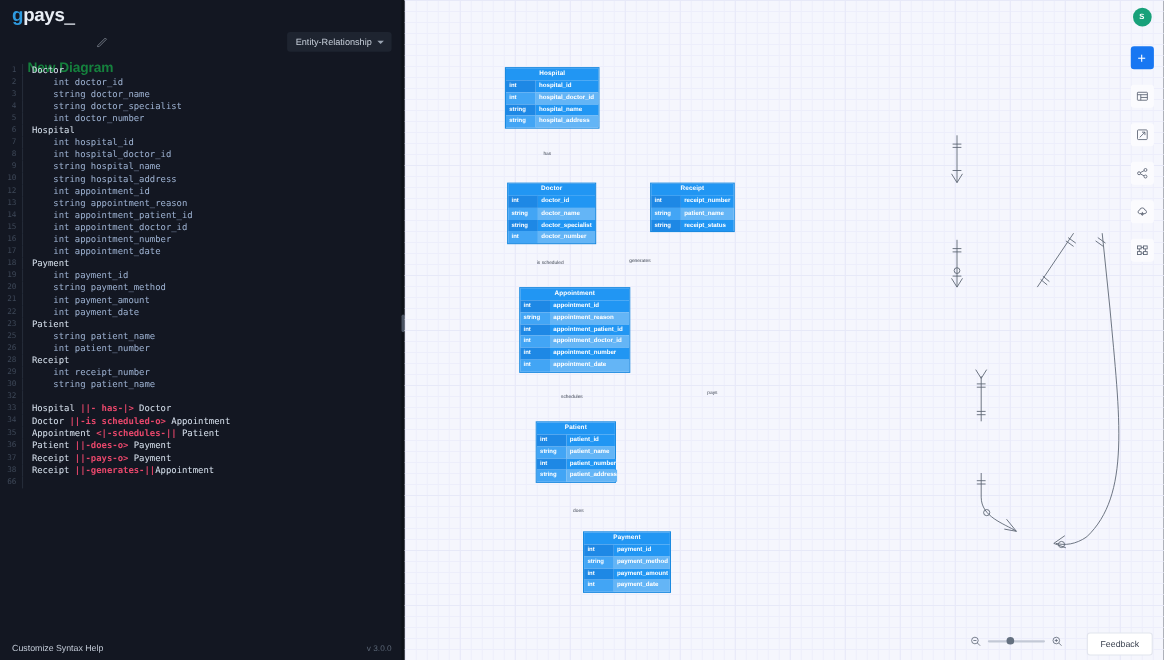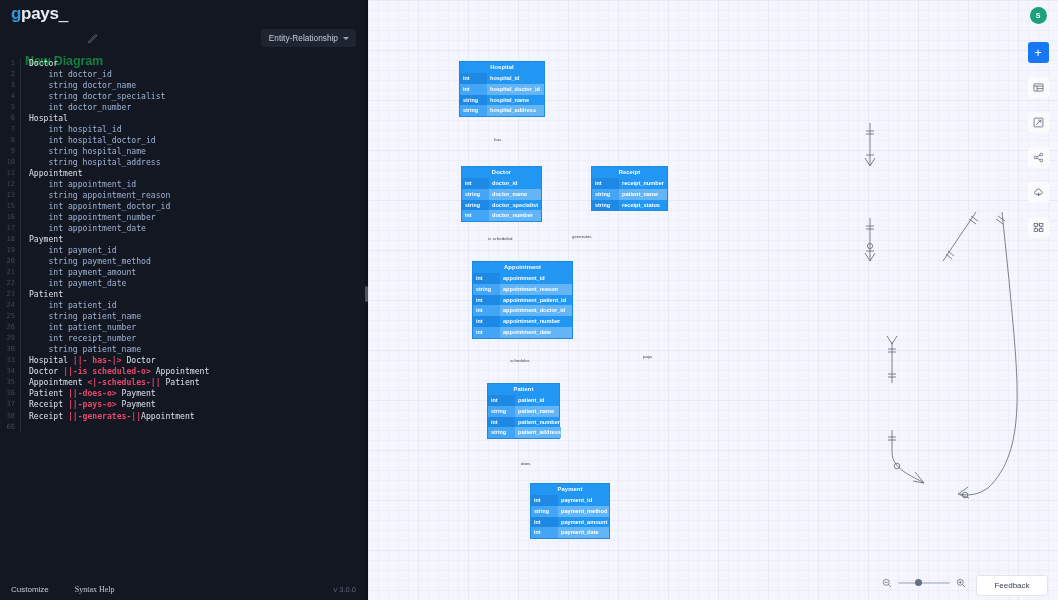--- a/index.html
+++ b/index.html
@@ -83,21 +83,21 @@
     width: 3px; height: 16px; background: #4a5362; border-radius: 2px;
   }
 
   #left-footer {
     position: absolute; left: 0; bottom: 0; width: 368px; height: 22px;
     display: flex; align-items: center;
   }
   #left-footer .fl {
     font-size: 8px; color: #c2cad6; margin-left: 11px; cursor: pointer;
   }
-  #left-footer .fl:nth-of-type(2) { margin-left: 26px; font-family: Liberation Serif, serif; }
+  #left-footer .fl:nth-of-type(2) { margin-left: 2px; }
   #version {
     position: absolute; right: 12px; font-size: 7.5px; color: #5b6676;
   }
 
   
   #canvas {
     position: relative; flex: 1; height: 600px;
     background-color: #f5f6fd;
     background-image:
       linear-gradient(to right, #e7e9f8 1px, transparent 1px),
@@ -177,21 +177,21 @@
   #zoom-track {
     width: 52px; height: 2px; background: #c3c9d6; border-radius: 1px;
     position: relative; cursor: pointer;
   }
   #zoom-thumb {
     position: absolute; left: 17px; top: -3px;
     width: 7px; height: 7px; border-radius: 50%; background: #64707f;
   }
   #feedback {
     position: absolute; right: 10px; bottom: 4px;
-    width: 72px; height: 21px; background: #ffffff;
+    width: 60px; height: 21px; background: #ffffff;
     border: 1px solid #e2e5ee; border-radius: 3px;
     display: flex; align-items: center; justify-content: center;
     font-size: 8px; color: #3b4250; cursor: pointer; z-index: 20;
   }
 </style>
 </head>
 <body>
 
 <div id="app">
 
@@ -255,35 +255,35 @@
           <span class="ln">9</span>
           <span class="gutter-line"></span>
           <span class="code-txt"><span class="attr">    string hospital_name</span></span>
         </div>
         <div class="code-row">
           <span class="ln">10</span>
           <span class="gutter-line"></span>
           <span class="code-txt"><span class="attr">    string hospital_address</span></span>
         </div>
         <div class="code-row">
-          <span class="ln">11</span>
-          <span class="gutter-line"></span>
-          <span class="code-txt"><span class="ent">Appointment</span></span>
-        </div>
-        <div class="code-row">
           <span class="ln">12</span>
           <span class="gutter-line"></span>
           <span class="code-txt"><span class="attr">    int appointment_id</span></span>
         </div>
         <div class="code-row">
           <span class="ln">13</span>
           <span class="gutter-line"></span>
           <span class="code-txt"><span class="attr">    string appointment_reason</span></span>
         </div>
         <div class="code-row">
+          <span class="ln">14</span>
+          <span class="gutter-line"></span>
+          <span class="code-txt"><span class="attr">    int appointment_patient_id</span></span>
+        </div>
+        <div class="code-row">
           <span class="ln">15</span>
           <span class="gutter-line"></span>
           <span class="code-txt"><span class="attr">    int appointment_doctor_id</span></span>
         </div>
         <div class="code-row">
           <span class="ln">16</span>
           <span class="gutter-line"></span>
           <span class="code-txt"><span class="attr">    int appointment_number</span></span>
         </div>
         <div class="code-row">
@@ -315,43 +315,48 @@
           <span class="ln">22</span>
           <span class="gutter-line"></span>
           <span class="code-txt"><span class="attr">    int payment_date</span></span>
         </div>
         <div class="code-row">
           <span class="ln">23</span>
           <span class="gutter-line"></span>
           <span class="code-txt"><span class="ent">Patient</span></span>
         </div>
         <div class="code-row">
-          <span class="ln">24</span>
-          <span class="gutter-line"></span>
-          <span class="code-txt"><span class="attr">    int patient_id</span></span>
-        </div>
-        <div class="code-row">
           <span class="ln">25</span>
           <span class="gutter-line"></span>
           <span class="code-txt"><span class="attr">    string patient_name</span></span>
         </div>
         <div class="code-row">
           <span class="ln">26</span>
           <span class="gutter-line"></span>
           <span class="code-txt"><span class="attr">    int patient_number</span></span>
         </div>
         <div class="code-row">
+          <span class="ln">28</span>
+          <span class="gutter-line"></span>
+          <span class="code-txt"><span class="ent">Receipt</span></span>
+        </div>
+        <div class="code-row">
           <span class="ln">29</span>
           <span class="gutter-line"></span>
           <span class="code-txt"><span class="attr">    int receipt_number</span></span>
         </div>
         <div class="code-row">
           <span class="ln">30</span>
           <span class="gutter-line"></span>
           <span class="code-txt"><span class="attr">    string patient_name</span></span>
+        </div>
+        <div class="code-row">
+          <span class="ln">32</span>
+          <span class="gutter-line"></span>
+          <span class="code-txt"></span>
         </div>
         <div class="code-row">
           <span class="ln">33</span>
           <span class="gutter-line"></span>
           <span class="code-txt"><span class="plain">Hospital </span><span class="rel">||- has-|&gt;</span><span class="plain"> Doctor</span></span>
         </div>
         <div class="code-row">
           <span class="ln">34</span>
           <span class="gutter-line"></span>
           <span class="code-txt"><span class="plain">Doctor </span><span class="rel">||-is scheduled-o&gt;</span><span class="plain"> Appointment</span></span>

